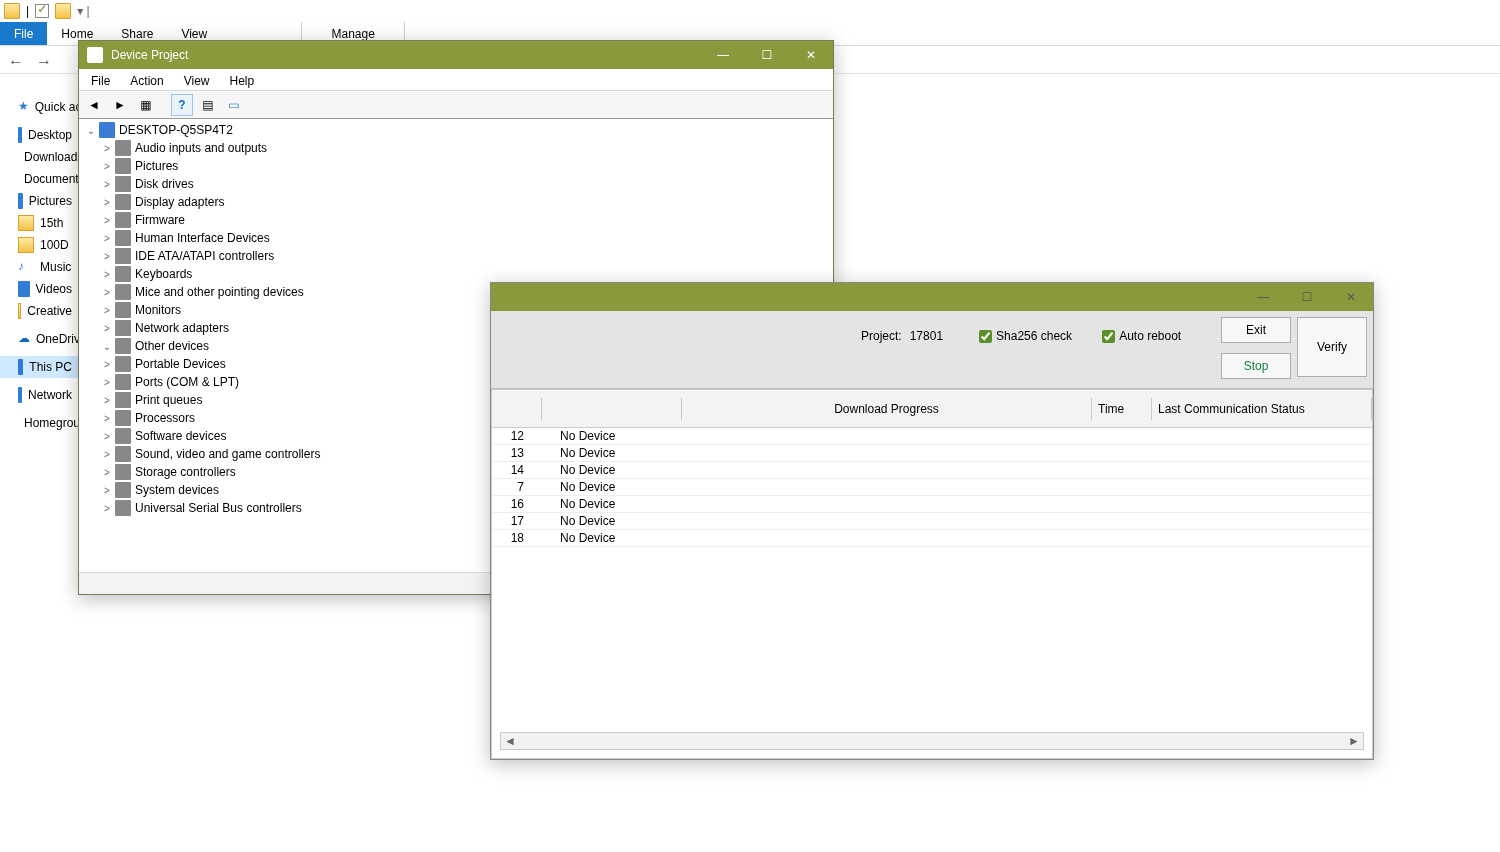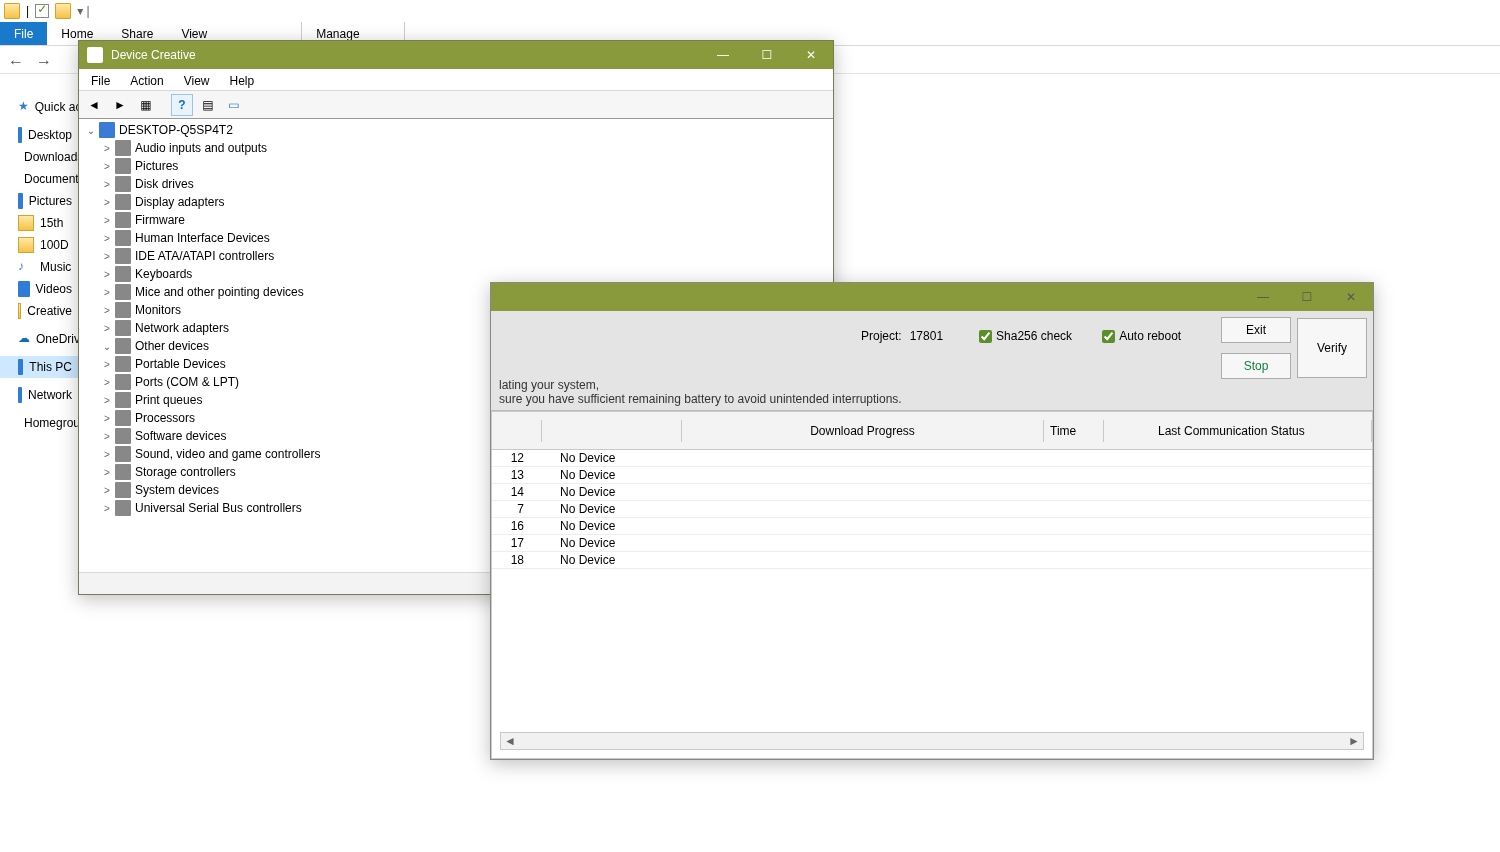--- a/index.html
+++ b/index.html
@@ -11,21 +11,21 @@
 .icon16 { width: 16px; height: 16px; display: inline-block; }
 .folder-ico { background: linear-gradient(#ffe9a6,#f5c247); border:1px solid #d5a22e; border-radius:1px; }
 .checkbox-ico { width:14px; height:14px; border:1px solid #888; position:relative; background:#fff; }
 .checkbox-ico.checked::after { content:"✓"; position:absolute; left:1px; top:-3px; color:#5a8f29; font-size:12px; }
 #tab-row { height: 22px; display:flex; padding-left:220px; }
 .context-tab { background:#e6d4ef; border:1px solid #d9c3e4; padding:2px 10px; color:#6b4a88; }
 .addr-placeholder { padding:4px 8px; color:#888; }
 #ribbon-row { height: 24px; display:flex; align-items:stretch; border-bottom:1px solid #d9d9d9; }
 .rbn { padding:5px 14px; cursor:default; }
 .rbn.file { background:#1979ca; color:#fff; }
-.rbn.manage { margin-left: 80px; width: 104px; border:1px solid #d9c3e4; border-top:none; background:#fff;}
+.rbn.manage { margin-left: 80px; width: 104px; text-align:center; border:1px solid #d9c3e4; border-top:none; background:#fff;}
 #nav-row { height: 28px; display:flex; align-items:center; gap:12px; padding:0 8px; border-bottom:1px solid #e5e5e5; }
 .nav-arrow { color:#555; font-size:16px; }
 
 #sidebar { position:absolute; left:0; top:96px; width:78px; overflow:hidden; }
 .sb-item { display:flex; align-items:center; gap:6px; padding:3px 6px 3px 18px; white-space:nowrap; }
 .sb-item.sel { background:#cde8ff; }
 .sb-ico { width:16px; height:16px; display:inline-block; }
 .ico-star { color:#2e7cd6; }
 .ico-drive { background:#2e7cd6; border-radius:1px; }
 .ico-folder { background:linear-gradient(#ffe9a6,#f5c247); border:1px solid #d5a22e; }
@@ -56,32 +56,32 @@
 .lvl2 { padding-left:20px; }
 .lvl3 { padding-left:40px; }
 #dm-status { height:22px; border-top:1px solid #d9d9d9; background:#f3f3f3; display:flex; }
 #dm-status > div { border-right:1px solid #d9d9d9; flex:1; }
 
 
 #flash { position:absolute; left:490px; top:282px; width:884px; height:478px; background:#f1f1f1; border:1px solid #888; box-shadow:0 4px 18px rgba(0,0,0,.25); display:flex; flex-direction:column; }
 #fl-title { height:28px; background:#889a3c; display:flex; }
 .fl-controls { margin-left:auto; display:flex; }
 .fl-btn { width:44px; height:28px; display:flex; align-items:center; justify-content:center; color:#555; }
-#fl-top { height:100px; background:#e4e4e4; border-bottom:1px solid #bdbdbd; display:flex; align-items:flex-start; padding:8px 6px; gap:20px; overflow:hidden; position:relative;}
+#fl-top { height:78px; background:#e4e4e4; border-bottom:1px solid #bdbdbd; display:flex; align-items:flex-start; padding:8px 6px; gap:20px; overflow:hidden; position:relative;}
 .fl-project { display:flex; align-items:center; gap:8px; position:absolute; left:370px; top:18px;}
 .fl-check { display:flex; align-items:center; gap:4px; }
-.fl-btns-right { position:absolute; right:6px; top:6px; display:flex; gap:6px;align-items:center; }
+.fl-btns-right { position:absolute; right:6px; top:6px; display:flex; gap:6px; }
 .fl-button { width:70px; height:26px; background:#f7f7f7; border:1px solid #adadad; display:flex; align-items:center; justify-content:center; }
 .fl-button.tall { height:60px; }
 .fl-button.disabled { color:#15803d; }
 .fl-note { position:absolute; left:8px; bottom:4px; color:#333; line-height:14px; font-size:11px;}
 #fl-grid { flex:1; background:#fff; border:1px solid #c9c9c9; margin:0; overflow:hidden; position:relative;}
 .fl-head { display:flex; background:#f3f3f3; border-bottom:1px solid #c9c9c9; height:38px; align-items:center;}
 .fl-h { border-right:1px solid #c9c9c9; padding:0 6px; height:22px; line-height:22px; overflow:hidden;}
-.col-w1{width:50px;text-align:right;} .col-w2{width:140px;} .col-w3{flex:1;} .col-w4{width:60px;} .col-w5{width:220px;margin-left:48px;}
+.col-w1{width:50px;text-align:right;} .col-w2{width:140px;} .col-w3{flex:1;} .col-w4{width:60px;} .col-w5{width:220px;}
 .fl-rows { }
 .fl-row { display:flex; height:17px; align-items:center; border-bottom:1px solid #eee; }
 .fl-c { padding:0 18px; }
 .fl-c.c1{width:50px;text-align:right;} .fl-c.c2{width:140px;} 
 #fl-hscroll { position:absolute; left:8px; right:8px; bottom:8px; height:18px; background:#f1f1f1; border:1px solid #c9c9c9; display:flex; align-items:center; justify-content:space-between; }
 .sc-arrow { width:18px; text-align:center; color:#666; }
 
 input[type=checkbox] { accent-color:#5a8f29; width:13px; height:13px; }
 </style>
 </head>
@@ -169,21 +169,21 @@
       <div class="sb-item">
         <span class="sb-ico ico-drive"></span>
         <span>Homegroup</span>
       </div>
     </div>
 </div>
 
 <div id="devmgr">
   <div id="dm-title">
     <span class="dm-ico"></span>
-    <span>Device Creative</span>
+    <span>Device Project</span>
     <div class="dm-controls">
       <div class="dm-btn">—</div>
       <div class="dm-btn">☐</div>
       <div class="dm-btn close">✕</div>
     </div>
   </div>
   <div id="dm-menu">
       <span class="dm-menu-item">File</span>
       <span class="dm-menu-item">Action</span>
       <span class="dm-menu-item">View</span>
@@ -340,24 +340,20 @@
           <span>Auto reboot</span>
         </label>
     </div>
     <div class="fl-btns-right">
       <div style="display:flex;flex-direction:column;gap:10px;">
         <div class="fl-button">Exit</div>
         <div class="fl-button disabled">Stop</div>
       </div>
       <div class="fl-button tall">Verify</div>
     </div>
-    <div class="fl-note">
-      <div>lating your system,</div>
-      <div>sure you have sufficient remaining battery to avoid unintended interruptions.</div>
-    </div>
   </div>
   <div id="fl-grid">
     <div class="fl-head">
       <div class="fl-h col-w1"></div>
       <div class="fl-h col-w2"></div>
       <div class="fl-h col-w3" style="text-align:center;">Download Progress</div>
       <div class="fl-h col-w4">Time</div>
       <div class="fl-h col-w5">Last Communication Status</div>
     </div>
     <div class="fl-rows" id="fl-rows">

